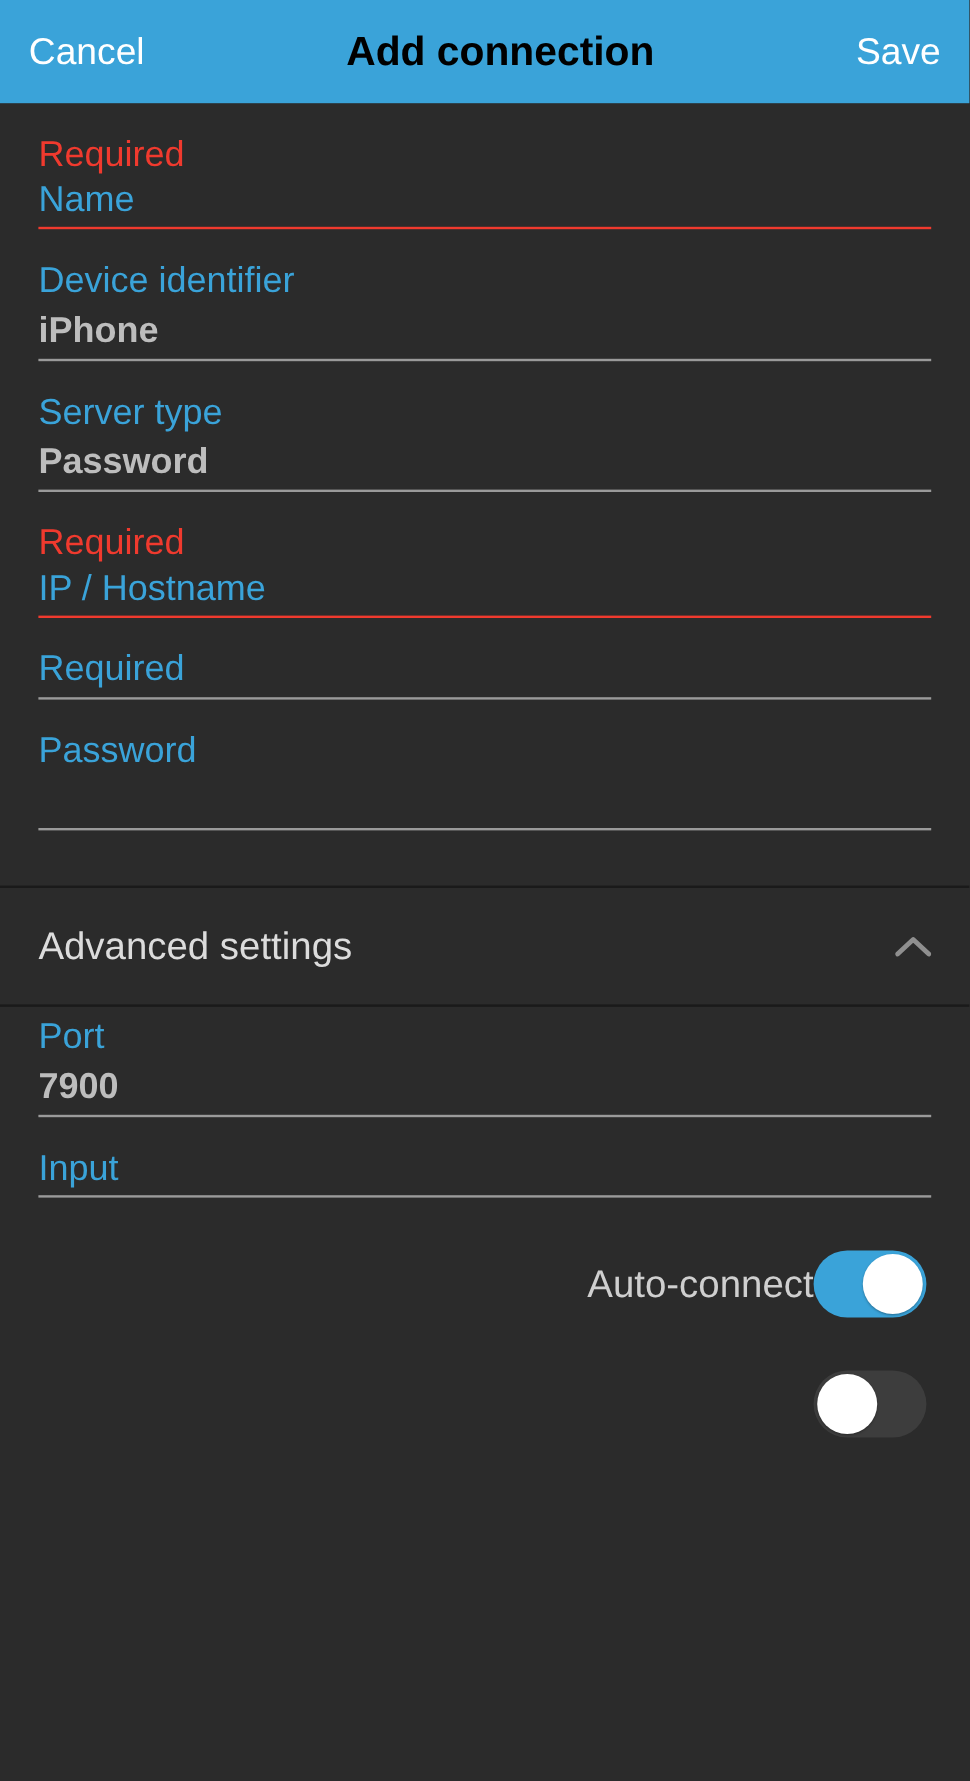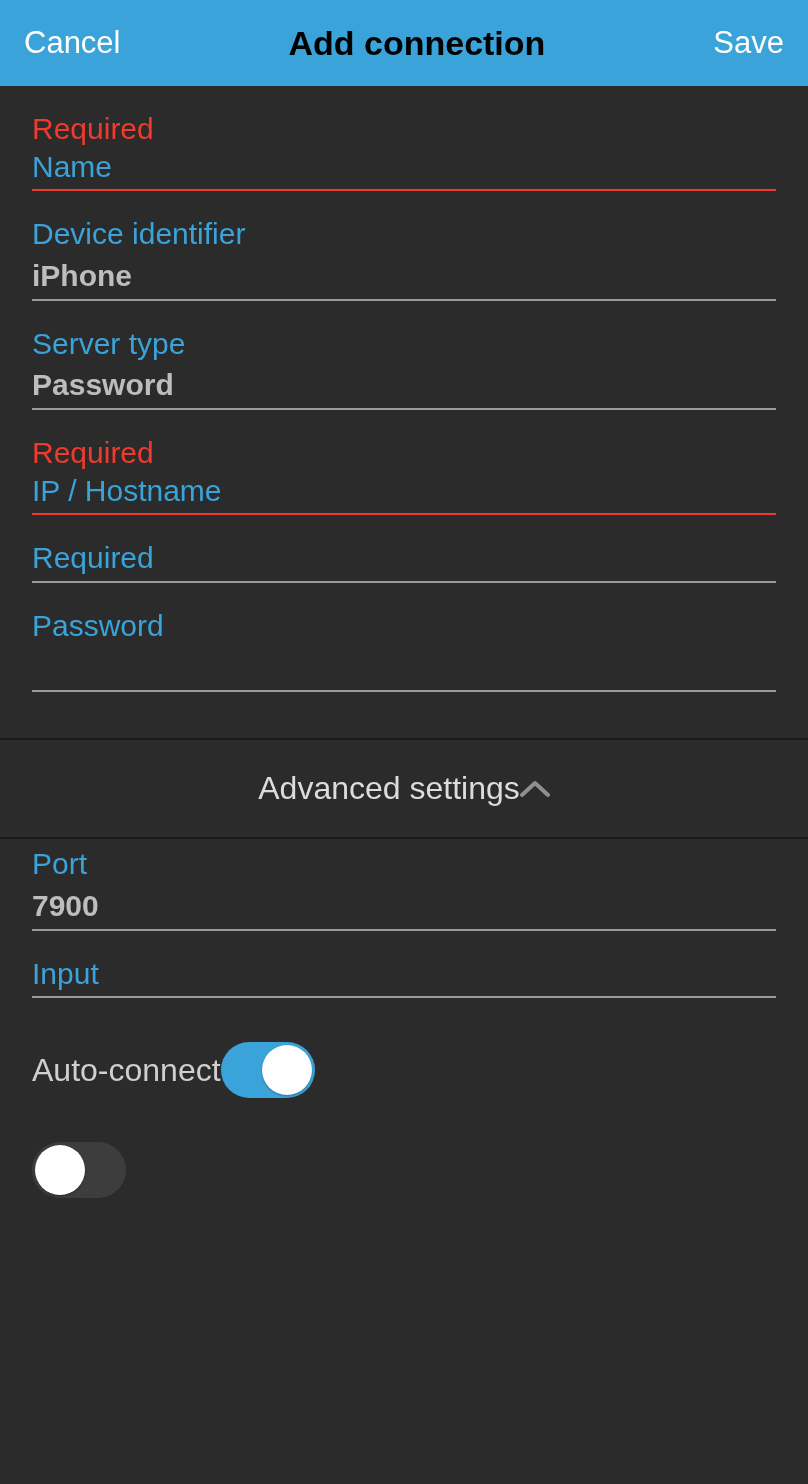--- a/index.html
+++ b/index.html
@@ -66,39 +66,39 @@
     .section-gap {
       height: 46px;
     }
     .divider {
       height: 2px;
       background: #1a1a1a;
     }
     .advanced-header {
       display: flex;
       align-items: center;
-      justify-content: center;
+      justify-content: space-between;
       padding: 30px 32px;
       cursor: pointer;
     }
     .advanced-title {
       font-size: 32px;
       color: #dcdcdc;
     }
     .chevron {
       color: #8f8f8f;
     }
     .chevron svg { display: block; }
     .advanced-body {
       padding: 0 32px 0 32px;
     }
     .switch-row {
       display: flex;
       align-items: center;
-      justify-content: flex-start;
+      justify-content: flex-end;
       margin-top: 44px;
       padding-right: 4px;
     }
     .switch-label {
       font-size: 32px;
       color: #cfcfcf;
     }
     .switch {
       width: 94px;
       height: 56px;

